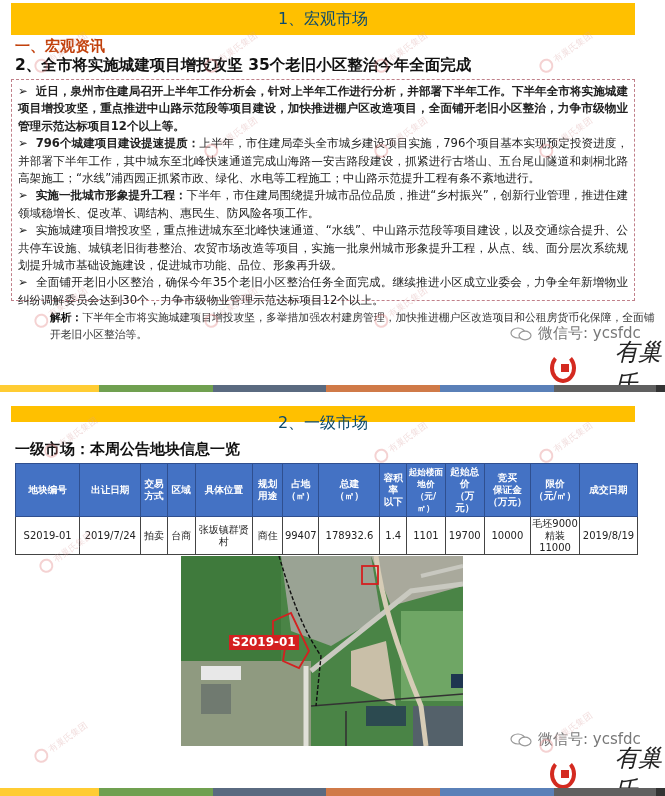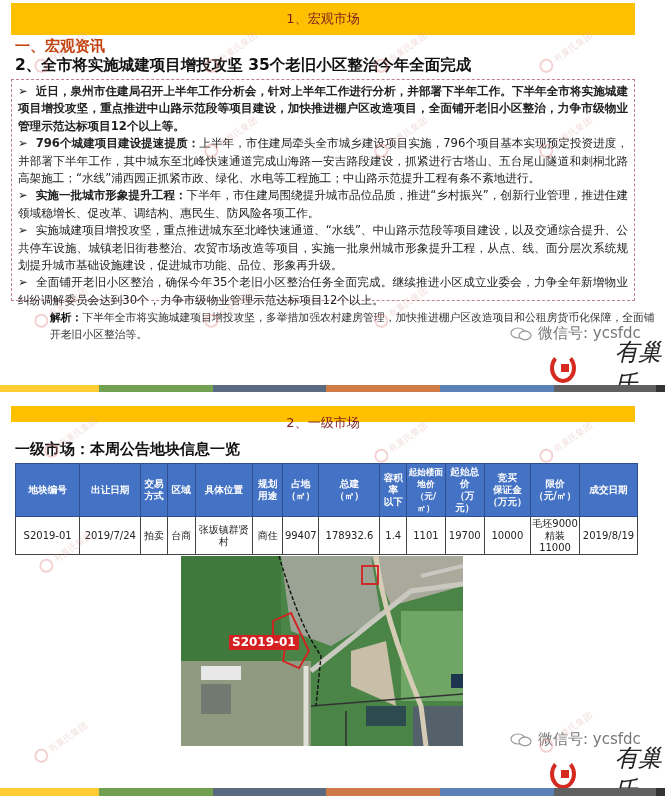--- a/index.html
+++ b/index.html
@@ -9,22 +9,22 @@
     font-family: "DejaVu Sans", "Liberation Sans", sans-serif;
     color: #111;
     position: relative;
   }
   .slide { position: absolute; left: 0; width: 665px; background: #fff; }
   .slide1 { top: 0; height: 380px; }
   .slide2 { top: 392px; height: 388px; }
 
   .banner {
     position: absolute; left: 11px; width: 624px; height: 32px;
-    background: #ffc000; color: #7f1d1d;
-    font-size: 13px; text-align: center; line-height: 32px;
+    background: #ffc000; color: #0c4a6e;
+    font-size: 16px; text-align: center; line-height: 32px;
     font-weight: normal;
   }
   .slide1 .banner { top: 3px; }
   .slide2 .banner { top: 2px; height: 16px; line-height: 34px; }
 
   .sec-title {
     position: absolute; left: 15px; top: 37px;
     color: #c2410c; font-weight: bold; font-size: 15px;
   }
   .news-title {

